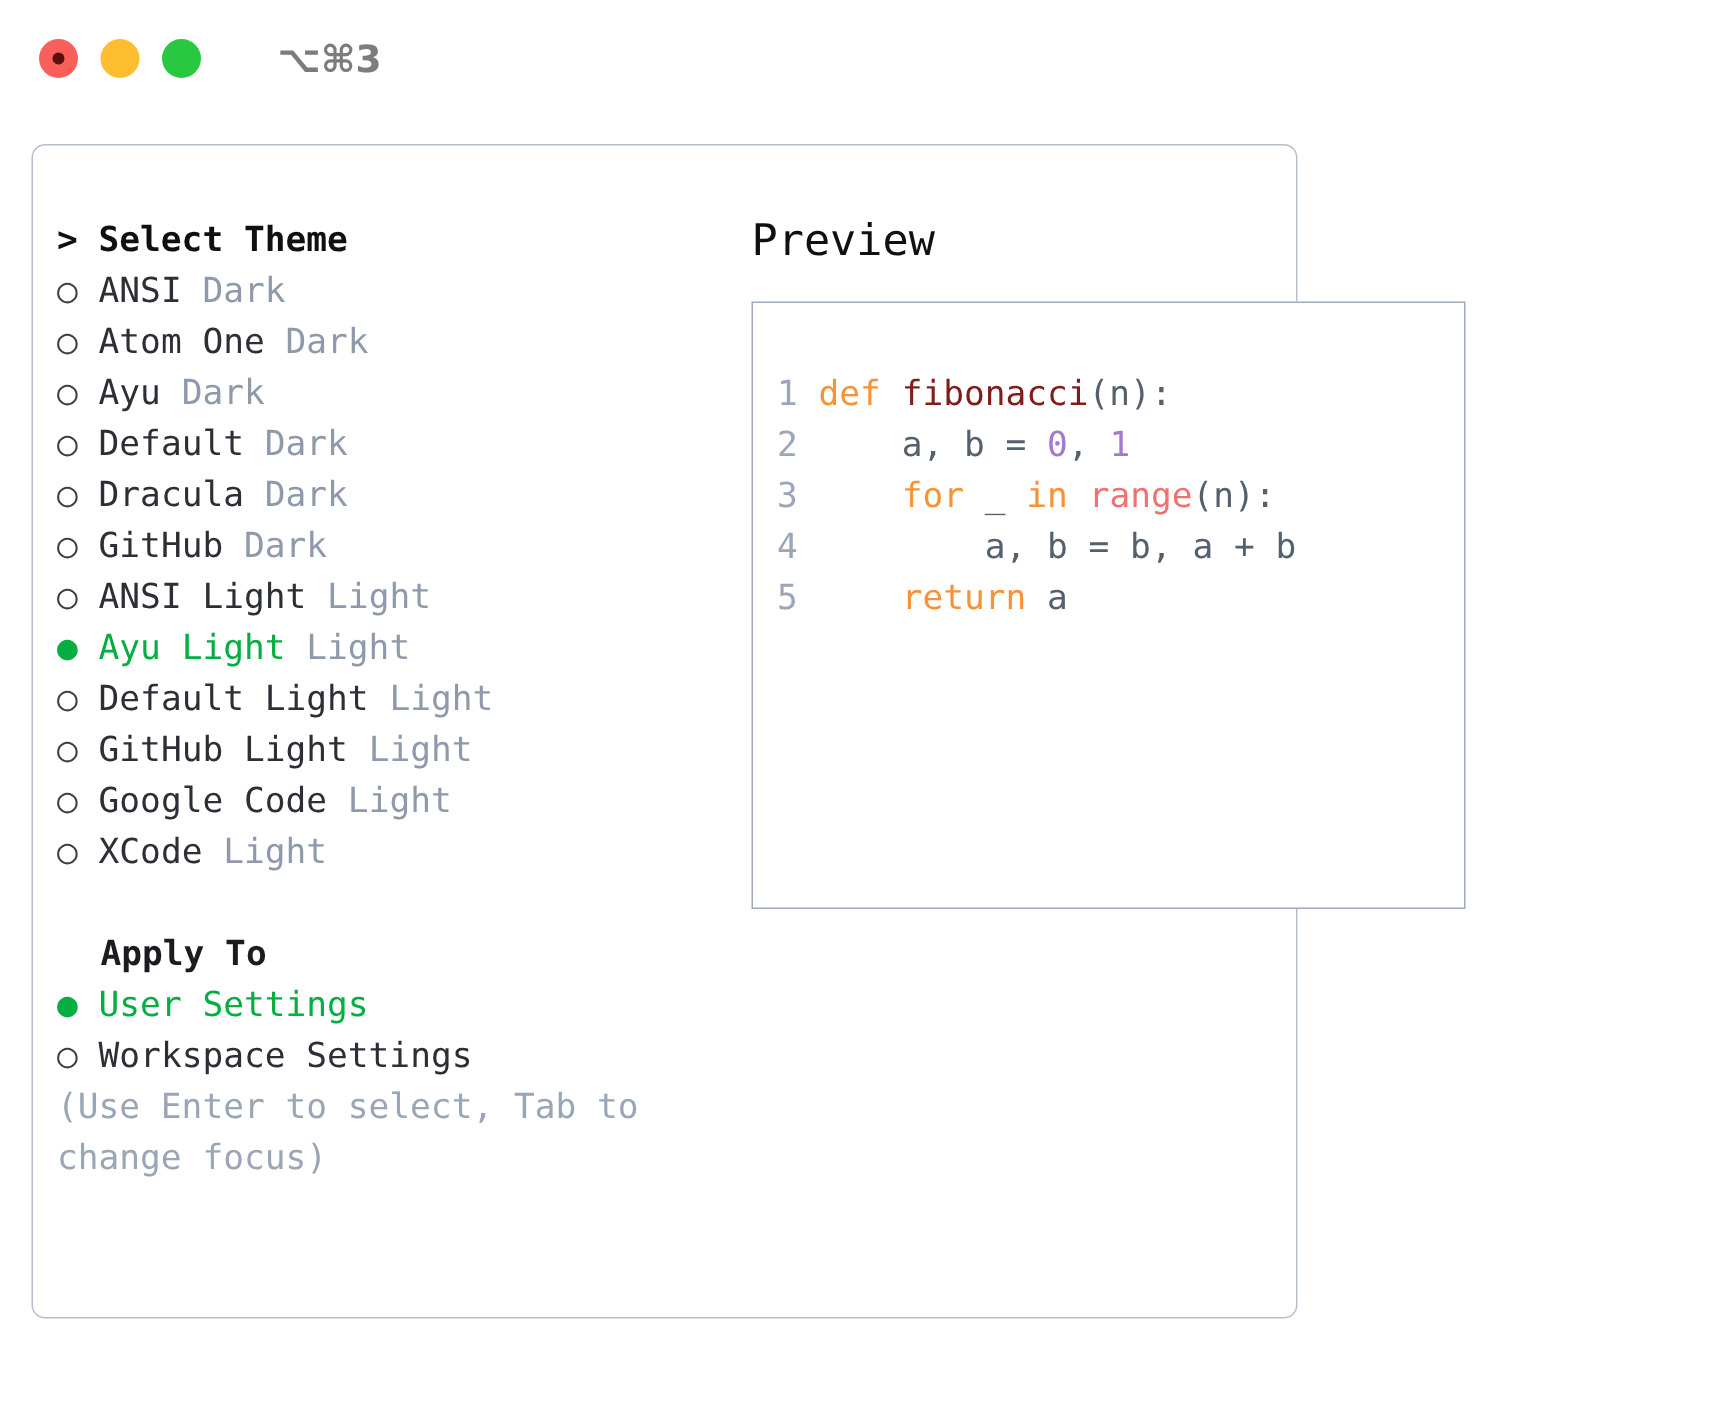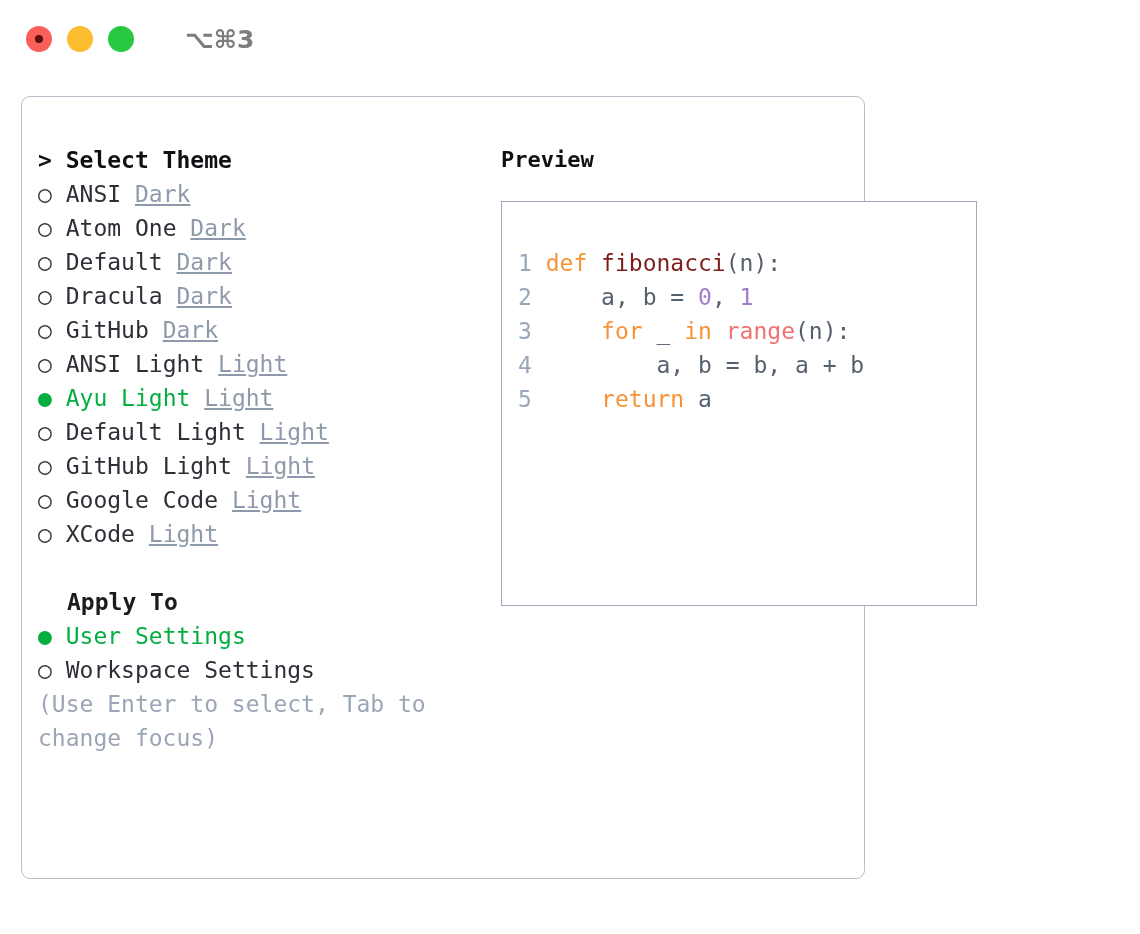--- a/index.html
+++ b/index.html
@@ -105,21 +105,20 @@
     white-space: pre;
     font-family: "DejaVu Sans Mono", monospace;
     color: #3b3f47;
   }
   .marker { color: #3b3f47; }
   .opt-row.selected .marker { color: #04ae41; }
   .opt-name { color: #2c2f36; }
   .opt-row.selected .opt-name { color: #04ae41; }
   .opt-tag {
     color: #8e9aab;
-    text-decoration: underline;
   }
   .spacer-row { height: 34px; }
   #apply-head {
     padding-left: 29px;
   }
   #hint {
     font-size: 23px;
     line-height: 34px;
     color: #9aa5b5;
     width: 410px;
@@ -127,23 +126,23 @@
   }
 
   
   #right-col {
     position: absolute;
     left: 479px;
     top: 46px;
     width: 490px;
   }
   #preview-title {
-    font-size: 22px;
-    line-height: 34px;
-    font-weight: 700;
+    font-size: 29px;
+    line-height: 34px;
+    font-weight: 400;
     color: #101014;
     font-family: "DejaVu Sans Mono", monospace;
   }
   #preview-box {
     margin-top: 24px;
     width: 476px;
     height: 405px;
     border: 1.6px solid #9fabbb;
     box-sizing: border-box;
     background: #ffffff;
@@ -185,20 +184,21 @@
 
   <div id="panel">
 
     <div id="left-col">
 
       <div class="section-head">&gt; Select Theme</div>
 
       <div id="theme-options">
           <div class="opt-row"><span class="marker">○</span><span> </span><span class="opt-name">ANSI</span><span> </span><span class="opt-tag">Dark</span></div>
           <div class="opt-row"><span class="marker">○</span><span> </span><span class="opt-name">Atom One</span><span> </span><span class="opt-tag">Dark</span></div>
+          <div class="opt-row"><span class="marker">○</span><span> </span><span class="opt-name">Ayu</span><span> </span><span class="opt-tag">Dark</span></div>
           <div class="opt-row"><span class="marker">○</span><span> </span><span class="opt-name">Default</span><span> </span><span class="opt-tag">Dark</span></div>
           <div class="opt-row"><span class="marker">○</span><span> </span><span class="opt-name">Dracula</span><span> </span><span class="opt-tag">Dark</span></div>
           <div class="opt-row"><span class="marker">○</span><span> </span><span class="opt-name">GitHub</span><span> </span><span class="opt-tag">Dark</span></div>
           <div class="opt-row"><span class="marker">○</span><span> </span><span class="opt-name">ANSI Light</span><span> </span><span class="opt-tag">Light</span></div>
           <div class="opt-row selected"><span class="marker">●</span><span> </span><span class="opt-name">Ayu Light</span><span> </span><span class="opt-tag">Light</span></div>
           <div class="opt-row"><span class="marker">○</span><span> </span><span class="opt-name">Default Light</span><span> </span><span class="opt-tag">Light</span></div>
           <div class="opt-row"><span class="marker">○</span><span> </span><span class="opt-name">GitHub Light</span><span> </span><span class="opt-tag">Light</span></div>
           <div class="opt-row"><span class="marker">○</span><span> </span><span class="opt-name">Google Code</span><span> </span><span class="opt-tag">Light</span></div>
           <div class="opt-row"><span class="marker">○</span><span> </span><span class="opt-name">XCode</span><span> </span><span class="opt-tag">Light</span></div>
         </div>

